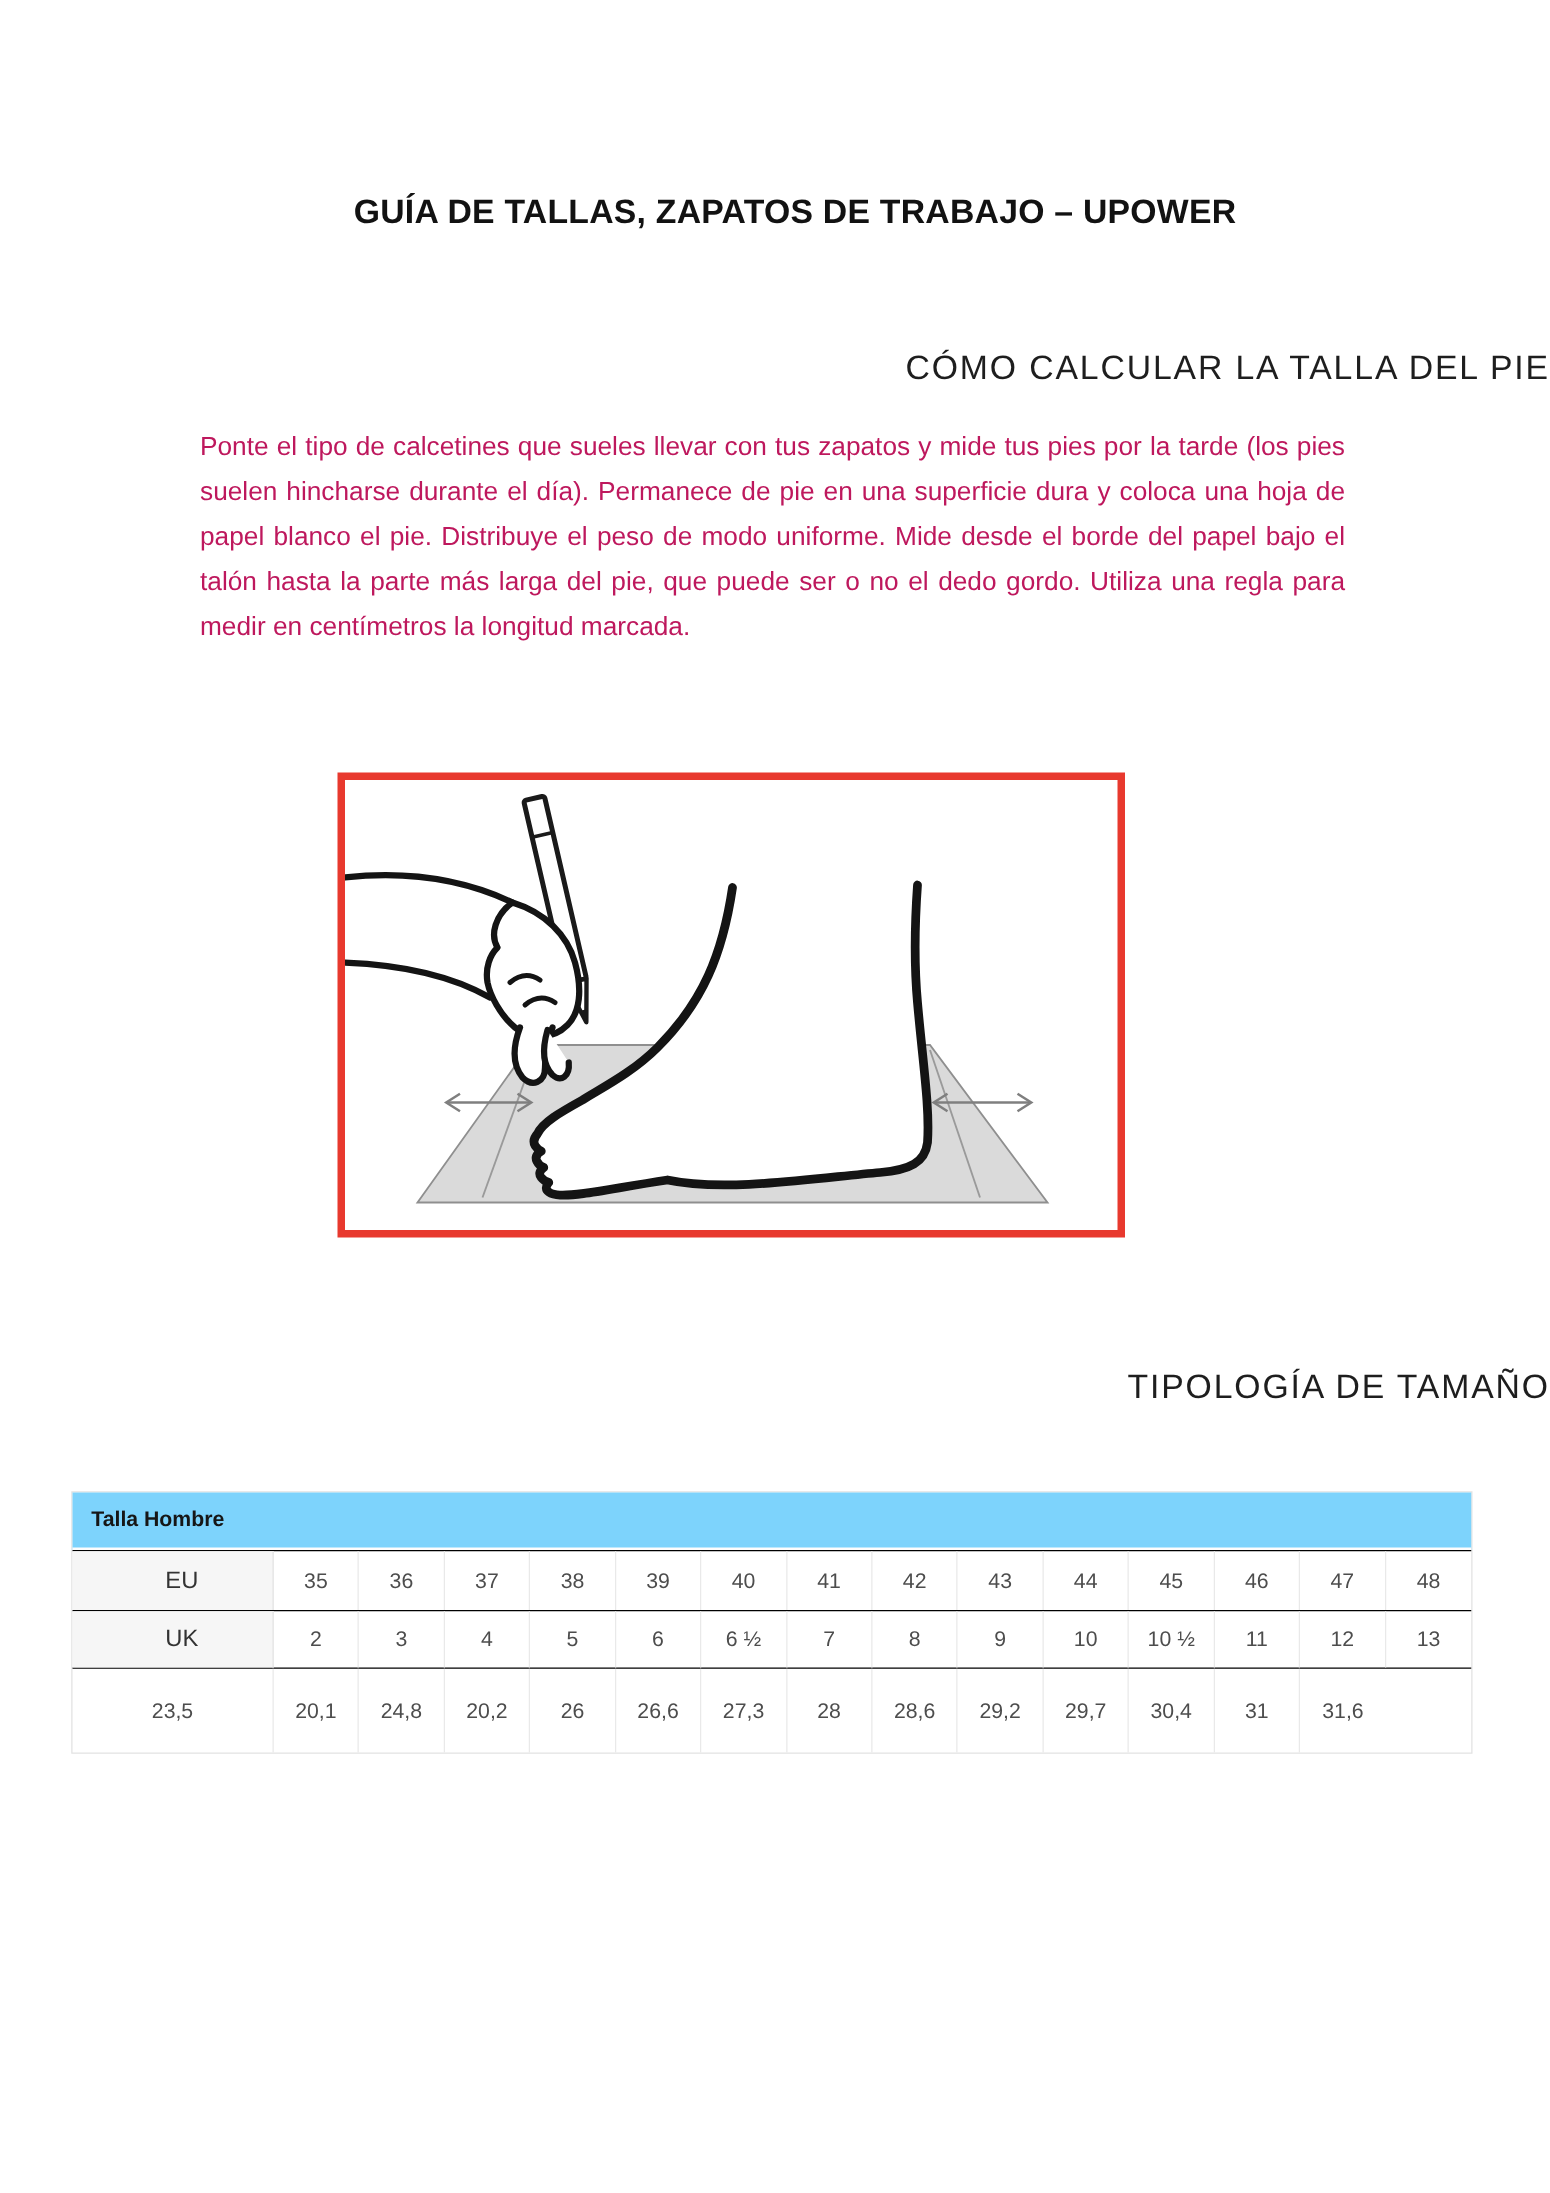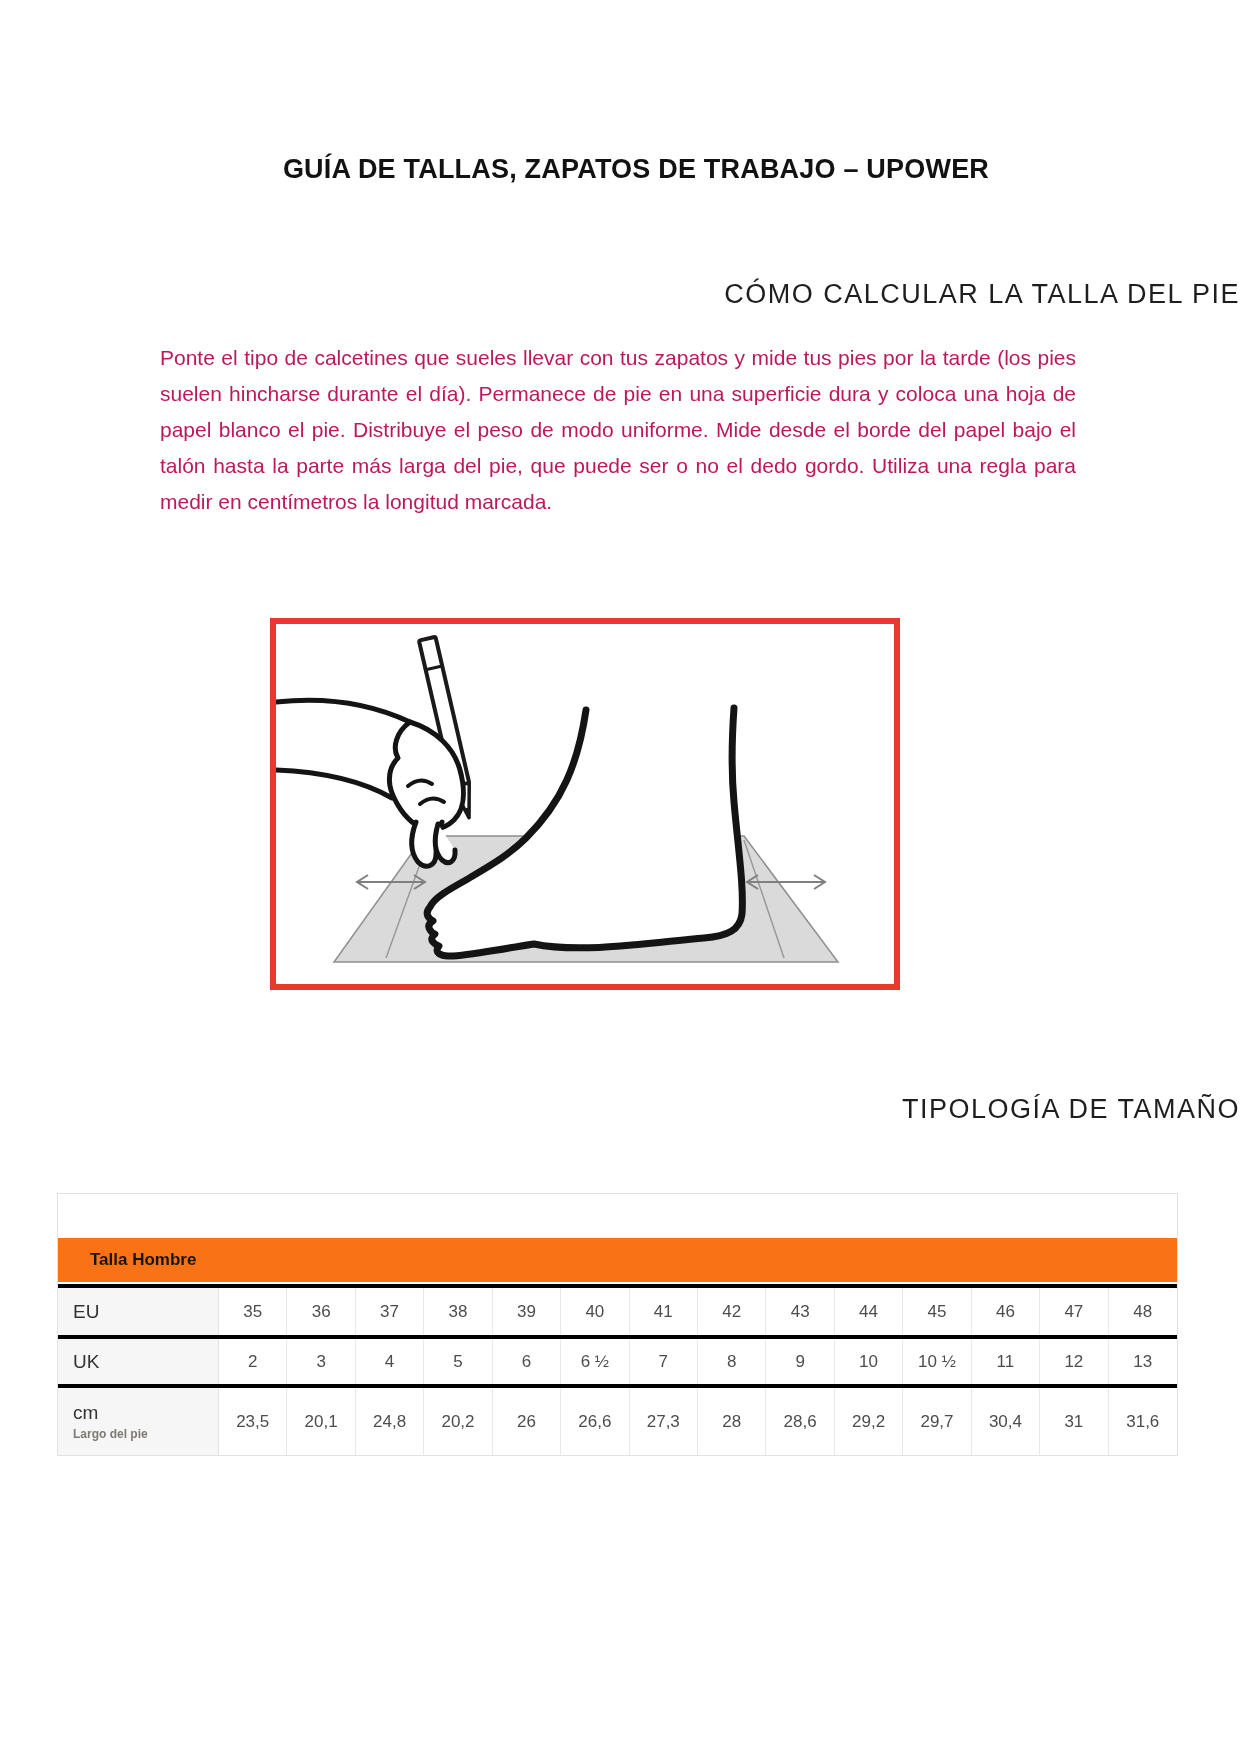--- a/index.html
+++ b/index.html
@@ -58,32 +58,32 @@
   .size-table {
     position: absolute;
     top: 1193px; left: 57px; width: 1121px;
     border: 1px solid #e2e2e2;
     background: #ffffff;
     color: #4d4d4d;
     font-size: 17px;
   }
   .st-title-row {
     height: 46px;
-    background: #f97316;
+    background: #7dd3fc;
     display: flex; align-items: center;
-    padding-left: 32px;
+    padding-left: 15px;
     border-bottom: 2px solid #fdfdfd;
-    margin-top: 44px;
   }
   .st-title-row span { font-weight: 700; font-size: 17px; color: #161616; }
 
   .st-row {
     display: grid;
     grid-template-columns: 161px repeat(14, 1fr);
-    border-top: 4px solid #000000;
+    border-top: 1px solid #000000;
+    text-align: center;
   }
   .st-label {
     background: #f6f6f6;
     display: flex; flex-direction: column; justify-content: center;
     padding-left: 15px;
     font-size: 19px;
     color: #333333;
     border-right: 1px solid #e2e2e2;
   }
   .st-sublabel { font-size: 12px; font-weight: 700; color: #7d7b71; margin-top: 3px; }
@@ -215,24 +215,20 @@
       <div class="st-cell">8</div>
       <div class="st-cell">9</div>
       <div class="st-cell">10</div>
       <div class="st-cell">10 ½</div>
       <div class="st-cell">11</div>
       <div class="st-cell">12</div>
       <div class="st-cell">13</div>
     </div>
 
     <div class="st-row row-cm">
-      <div class="st-label">
-        <span>cm</span>
-        <span class="st-sublabel">Largo del pie</span>
-      </div>
       <div class="st-cell">23,5</div>
       <div class="st-cell">20,1</div>
       <div class="st-cell">24,8</div>
       <div class="st-cell">20,2</div>
       <div class="st-cell">26</div>
       <div class="st-cell">26,6</div>
       <div class="st-cell">27,3</div>
       <div class="st-cell">28</div>
       <div class="st-cell">28,6</div>
       <div class="st-cell">29,2</div>

